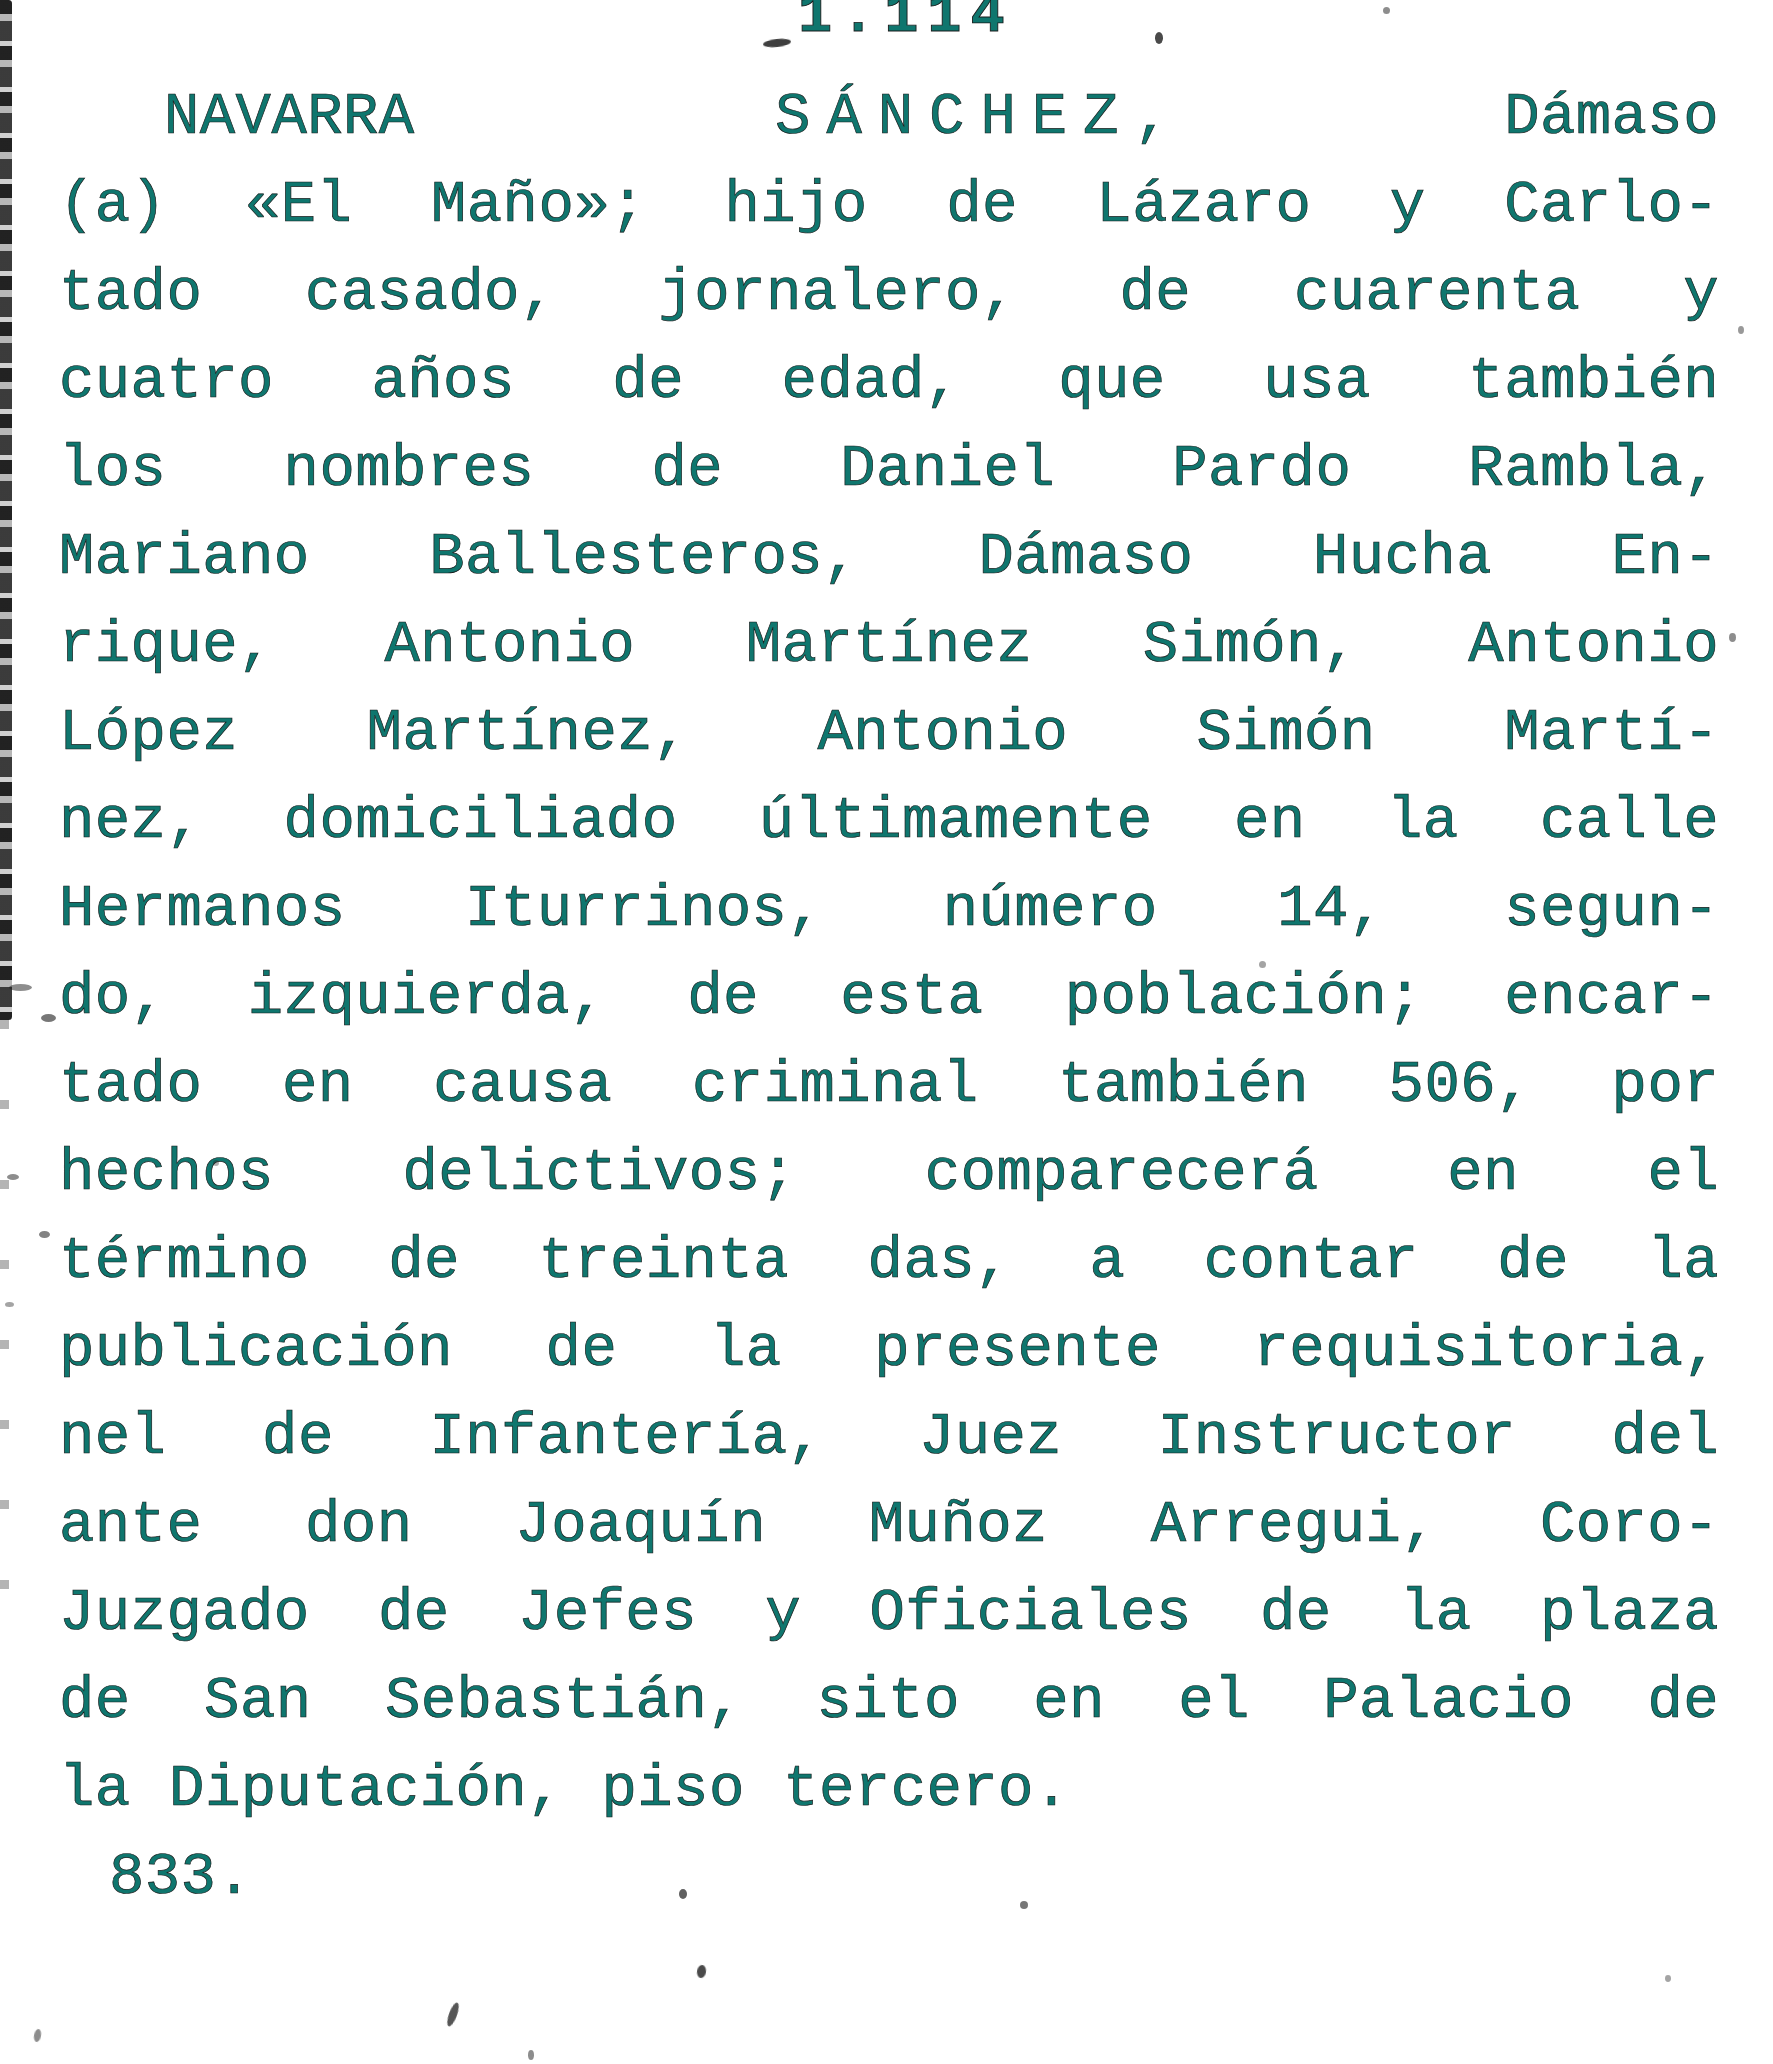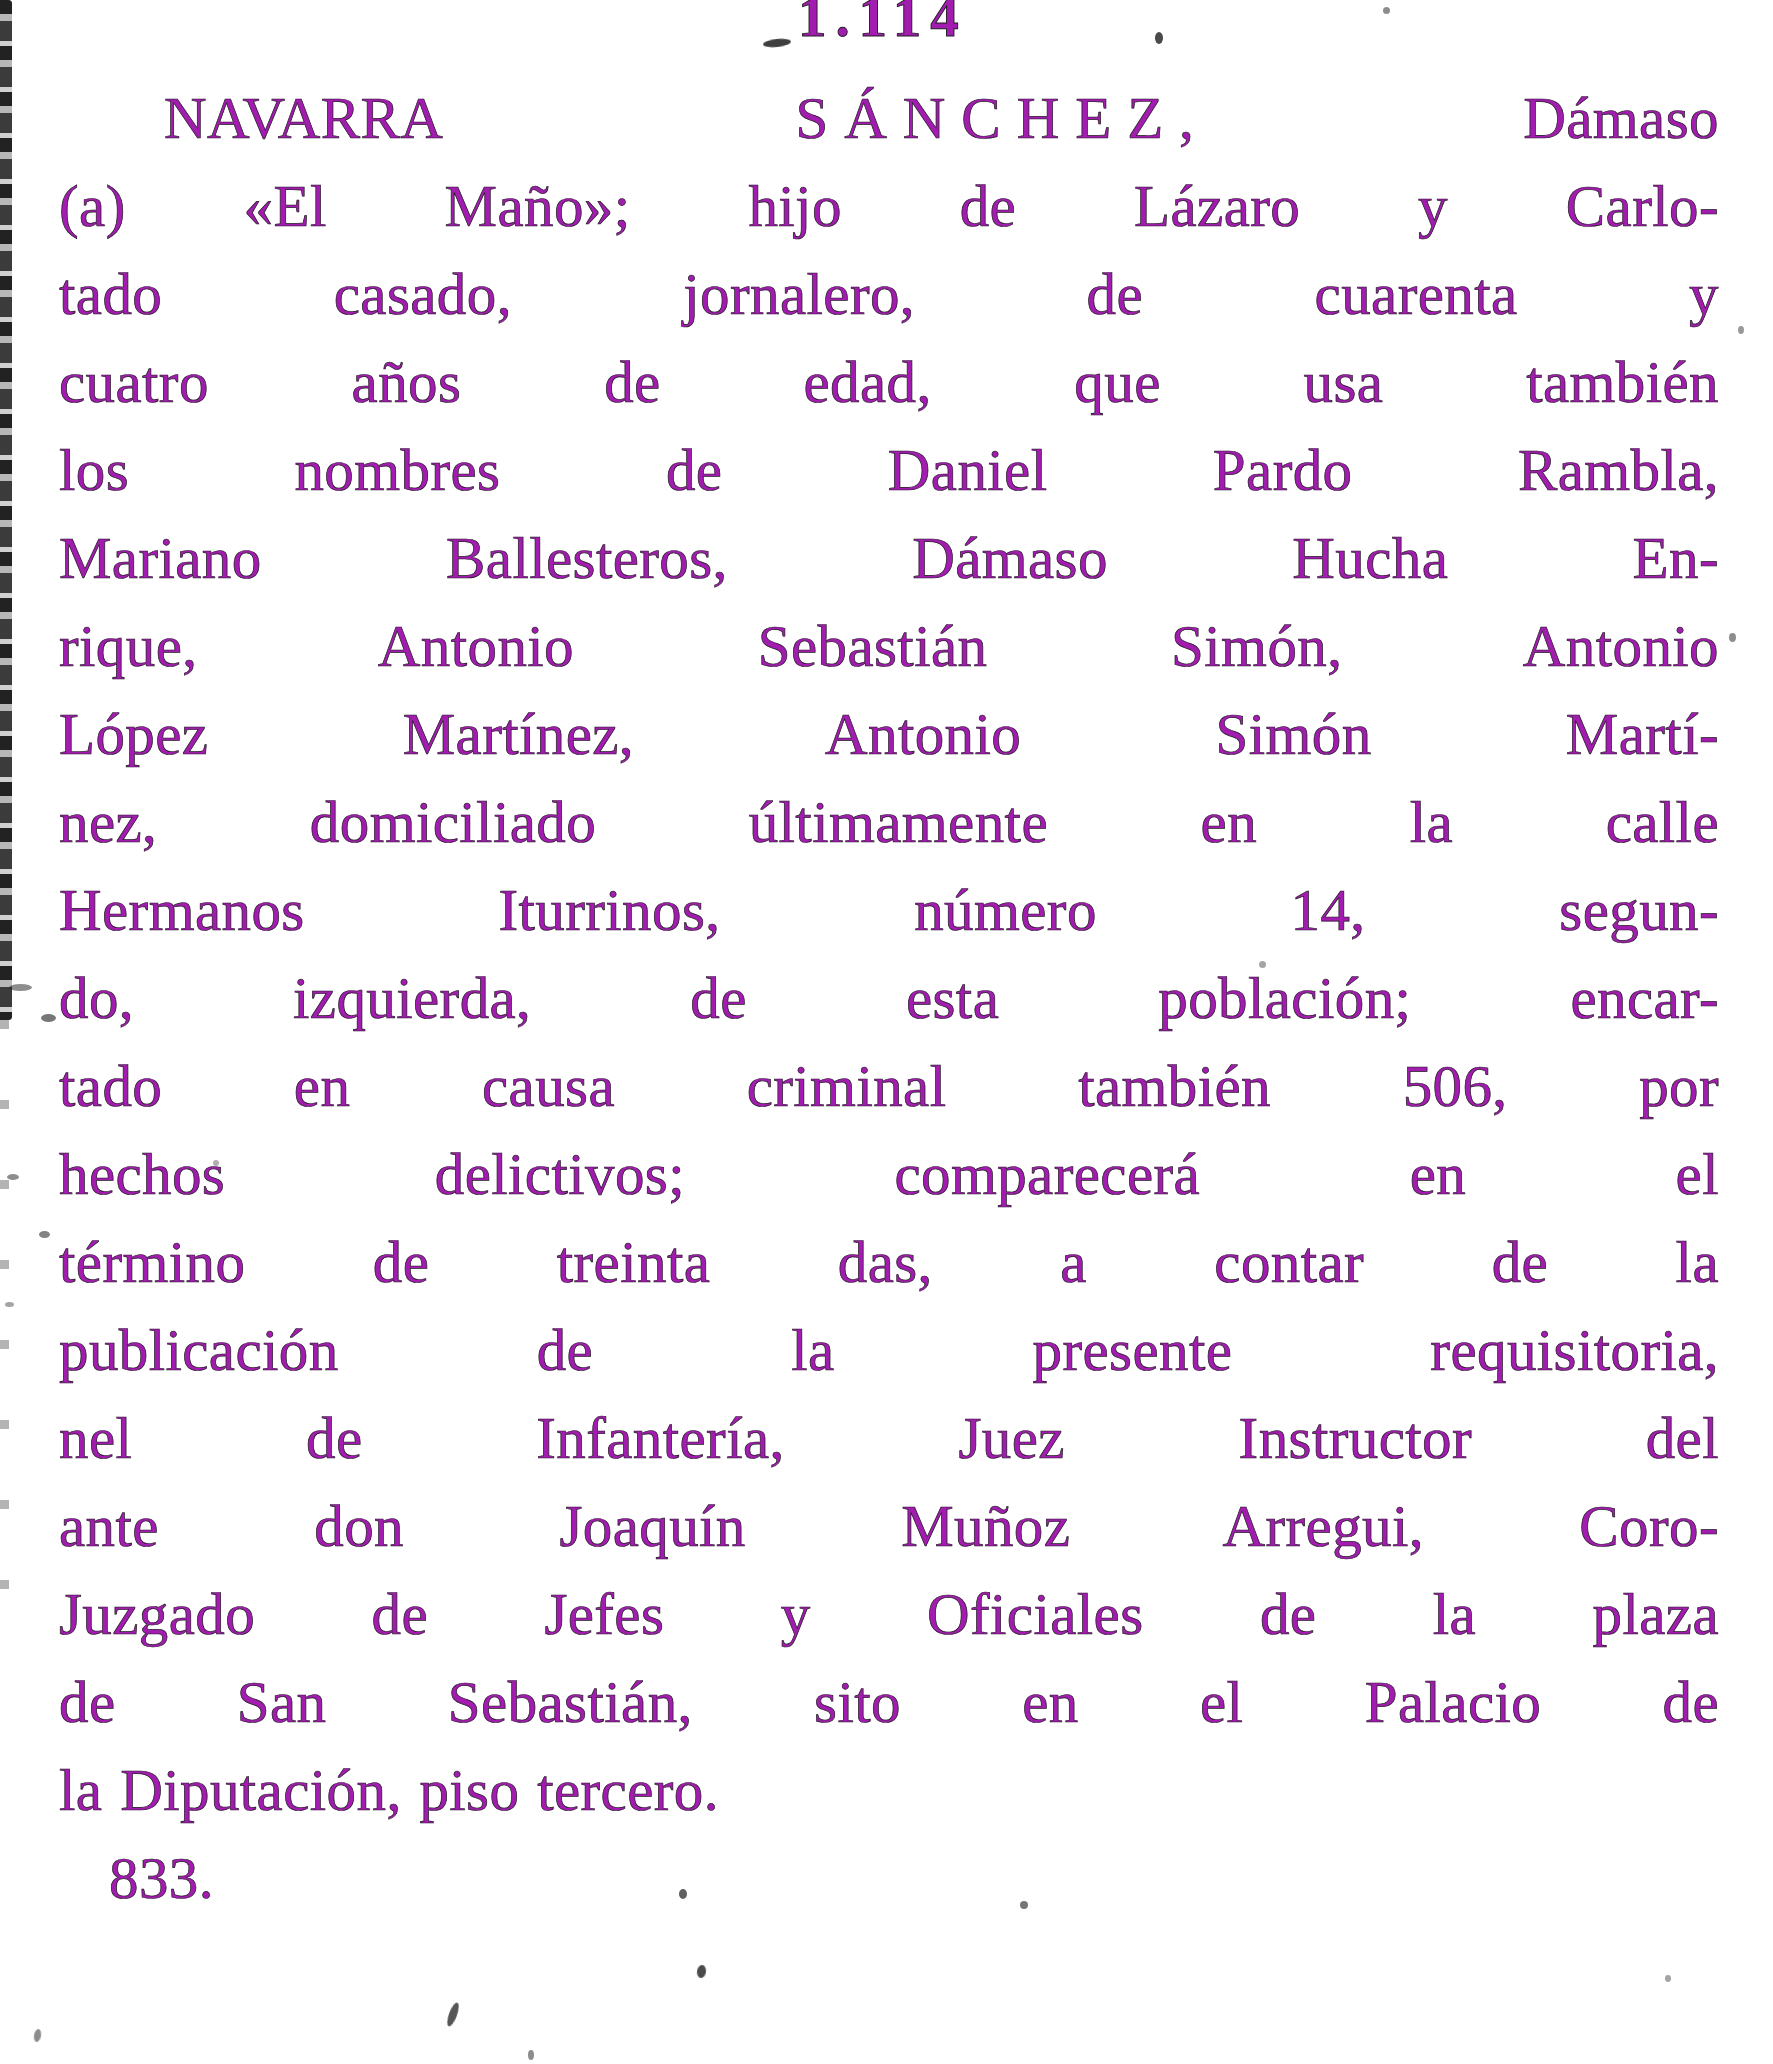--- a/index.html
+++ b/index.html
@@ -1,22 +1,22 @@
 <!DOCTYPE html>
 <html style="font-size:14px"><head>
 <meta charset="utf-8">
 <style>
   html,body{margin:0;padding:0;background:#e8e8e8;}
   .page{
     position:relative;
     width:1773px;height:2064px;
     background:#ffffff;
     overflow:hidden;
-    font-family:Liberation Serif, serif;
-    color:#a21caf;
+    font-family:Liberation Mono, monospace;
+    color:#0f766e;
   }
   
   .edge-strip{
     position:absolute;left:0;top:0;width:11.5px;height:1020px;
     background:repeating-linear-gradient(180deg,
       rgba(15,15,15,.92) 0 14px,
       rgba(95,95,95,.45) 14px 21px,
       rgba(25,25,25,.85) 21px 41px,
       rgba(120,120,120,.35) 41px 46px);
     border-radius:0 3.5px 3.5px 0;
@@ -63,21 +63,21 @@
 
   <div class="pagenum">1.114</div>
 
   <div class="body-text">
     <div class="line first"><span>NAVARRA</span> <span class="caps-spaced">SÁNCHEZ,</span> <span>Dámaso</span></div>
     <div class="line">(a) «El Maño»; hijo de Lázaro y Carlo-</div>
     <div class="line">tado casado, jornalero, de cuarenta y</div>
     <div class="line">cuatro años de edad, que usa también</div>
     <div class="line">los nombres de Daniel Pardo Rambla,</div>
     <div class="line">Mariano Ballesteros, Dámaso Hucha En-</div>
-    <div class="line">rique, Antonio Sebastián Simón, Antonio</div>
+    <div class="line">rique, Antonio Martínez Simón, Antonio</div>
     <div class="line">López Martínez, Antonio Simón Martí-</div>
     <div class="line">nez, domiciliado últimamente en la calle</div>
     <div class="line">Hermanos Iturrinos, número 14, segun-</div>
     <div class="line">do, izquierda, de esta población; encar-</div>
     <div class="line">tado en causa criminal también 506, por</div>
     <div class="line">hechos delictivos; comparecerá en el</div>
     <div class="line">término de treinta das, a contar de la</div>
     <div class="line">publicación de la presente requisitoria,</div>
     <div class="line">nel de Infantería, Juez Instructor del</div>
     <div class="line">ante don Joaquín Muñoz Arregui, Coro-</div>

